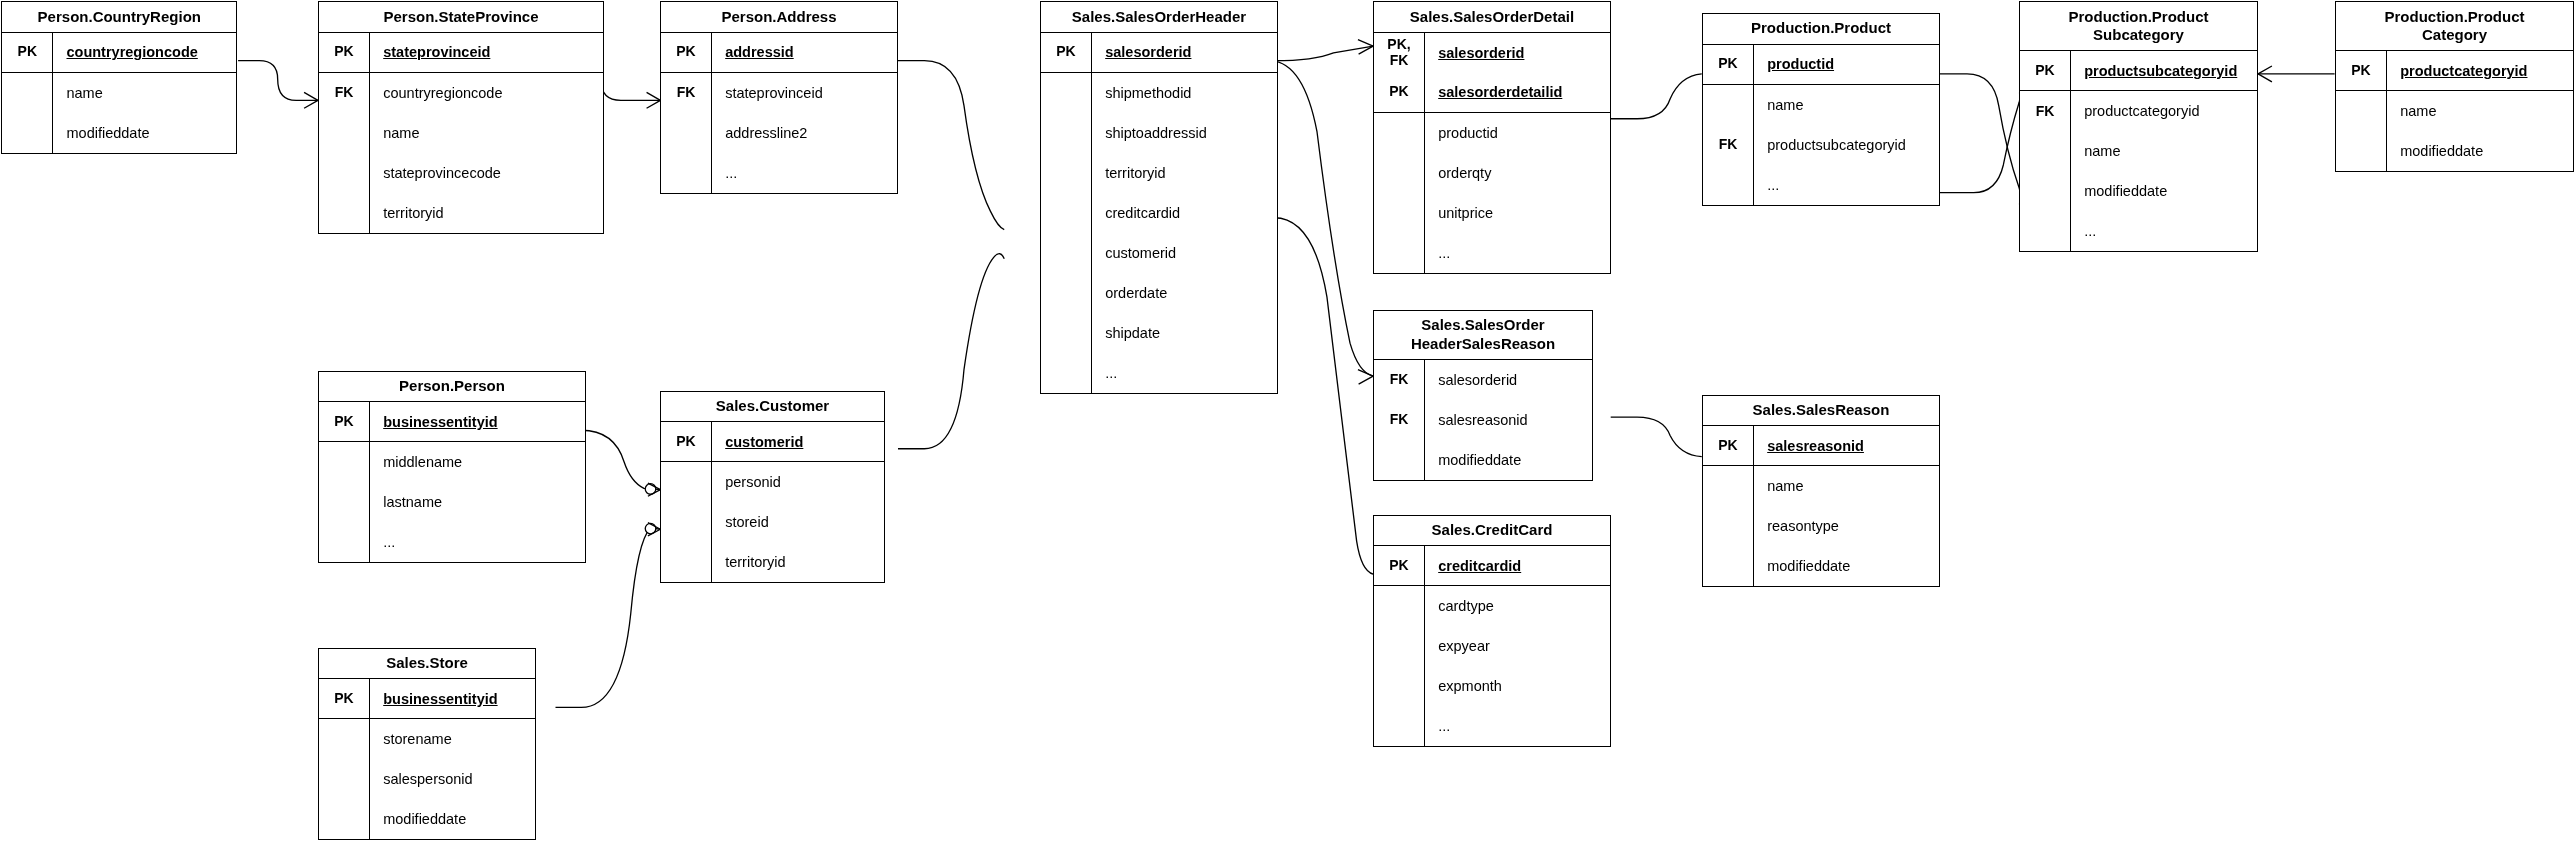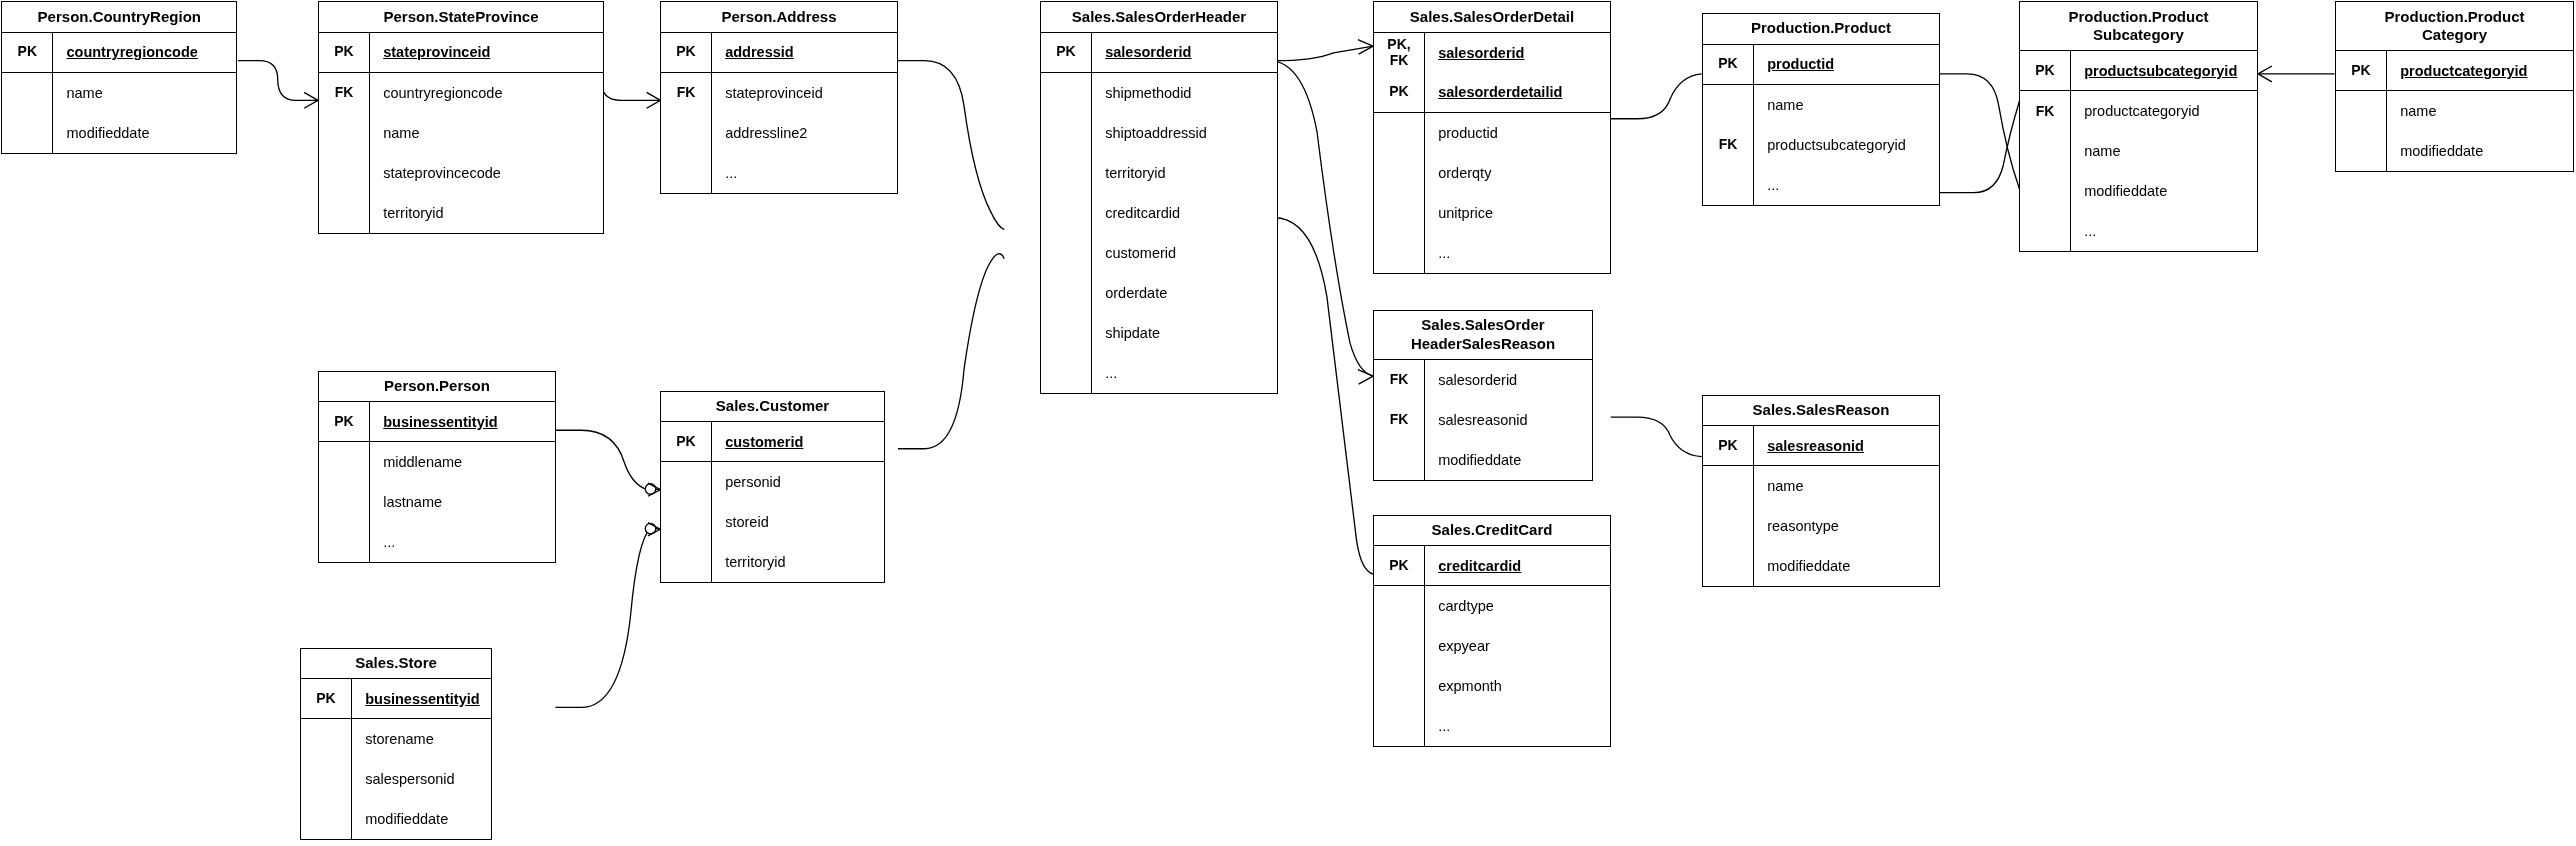--- a/index.html
+++ b/index.html
@@ -390,21 +390,21 @@
           <div class="row">
             <div class="keycell empty"></div>
             <div class="attrcell">expmonth</div>
           </div>
           <div class="row">
             <div class="keycell empty"></div>
             <div class="attrcell">...</div>
           </div>
         </div>
       </div>
-      <div class="entity" style="left: 318px; top: 371px; width: 238px;">
+      <div class="entity" style="left: 318px; top: 371px; width: 268px;">
         <div class="entity-title">Person.Person</div>
         <div class="rows">
           <div class="row sep">
             <div class="keycell">PK</div>
             <div class="attrcell pk">businessentityid</div>
           </div>
           <div class="row">
             <div class="keycell empty"></div>
             <div class="attrcell">middlename</div>
           </div>
@@ -432,21 +432,21 @@
           <div class="row">
             <div class="keycell empty"></div>
             <div class="attrcell">storeid</div>
           </div>
           <div class="row">
             <div class="keycell empty"></div>
             <div class="attrcell">territoryid</div>
           </div>
         </div>
       </div>
-      <div class="entity" style="left: 300px; top: 648px; width: 192px;">
+      <div class="entity" style="left: 318px; top: 648px; width: 218px;">
         <div class="entity-title">Sales.Store</div>
         <div class="rows">
           <div class="row sep">
             <div class="keycell">PK</div>
             <div class="attrcell pk">businessentityid</div>
           </div>
           <div class="row">
             <div class="keycell empty"></div>
             <div class="attrcell">storename</div>
           </div>

